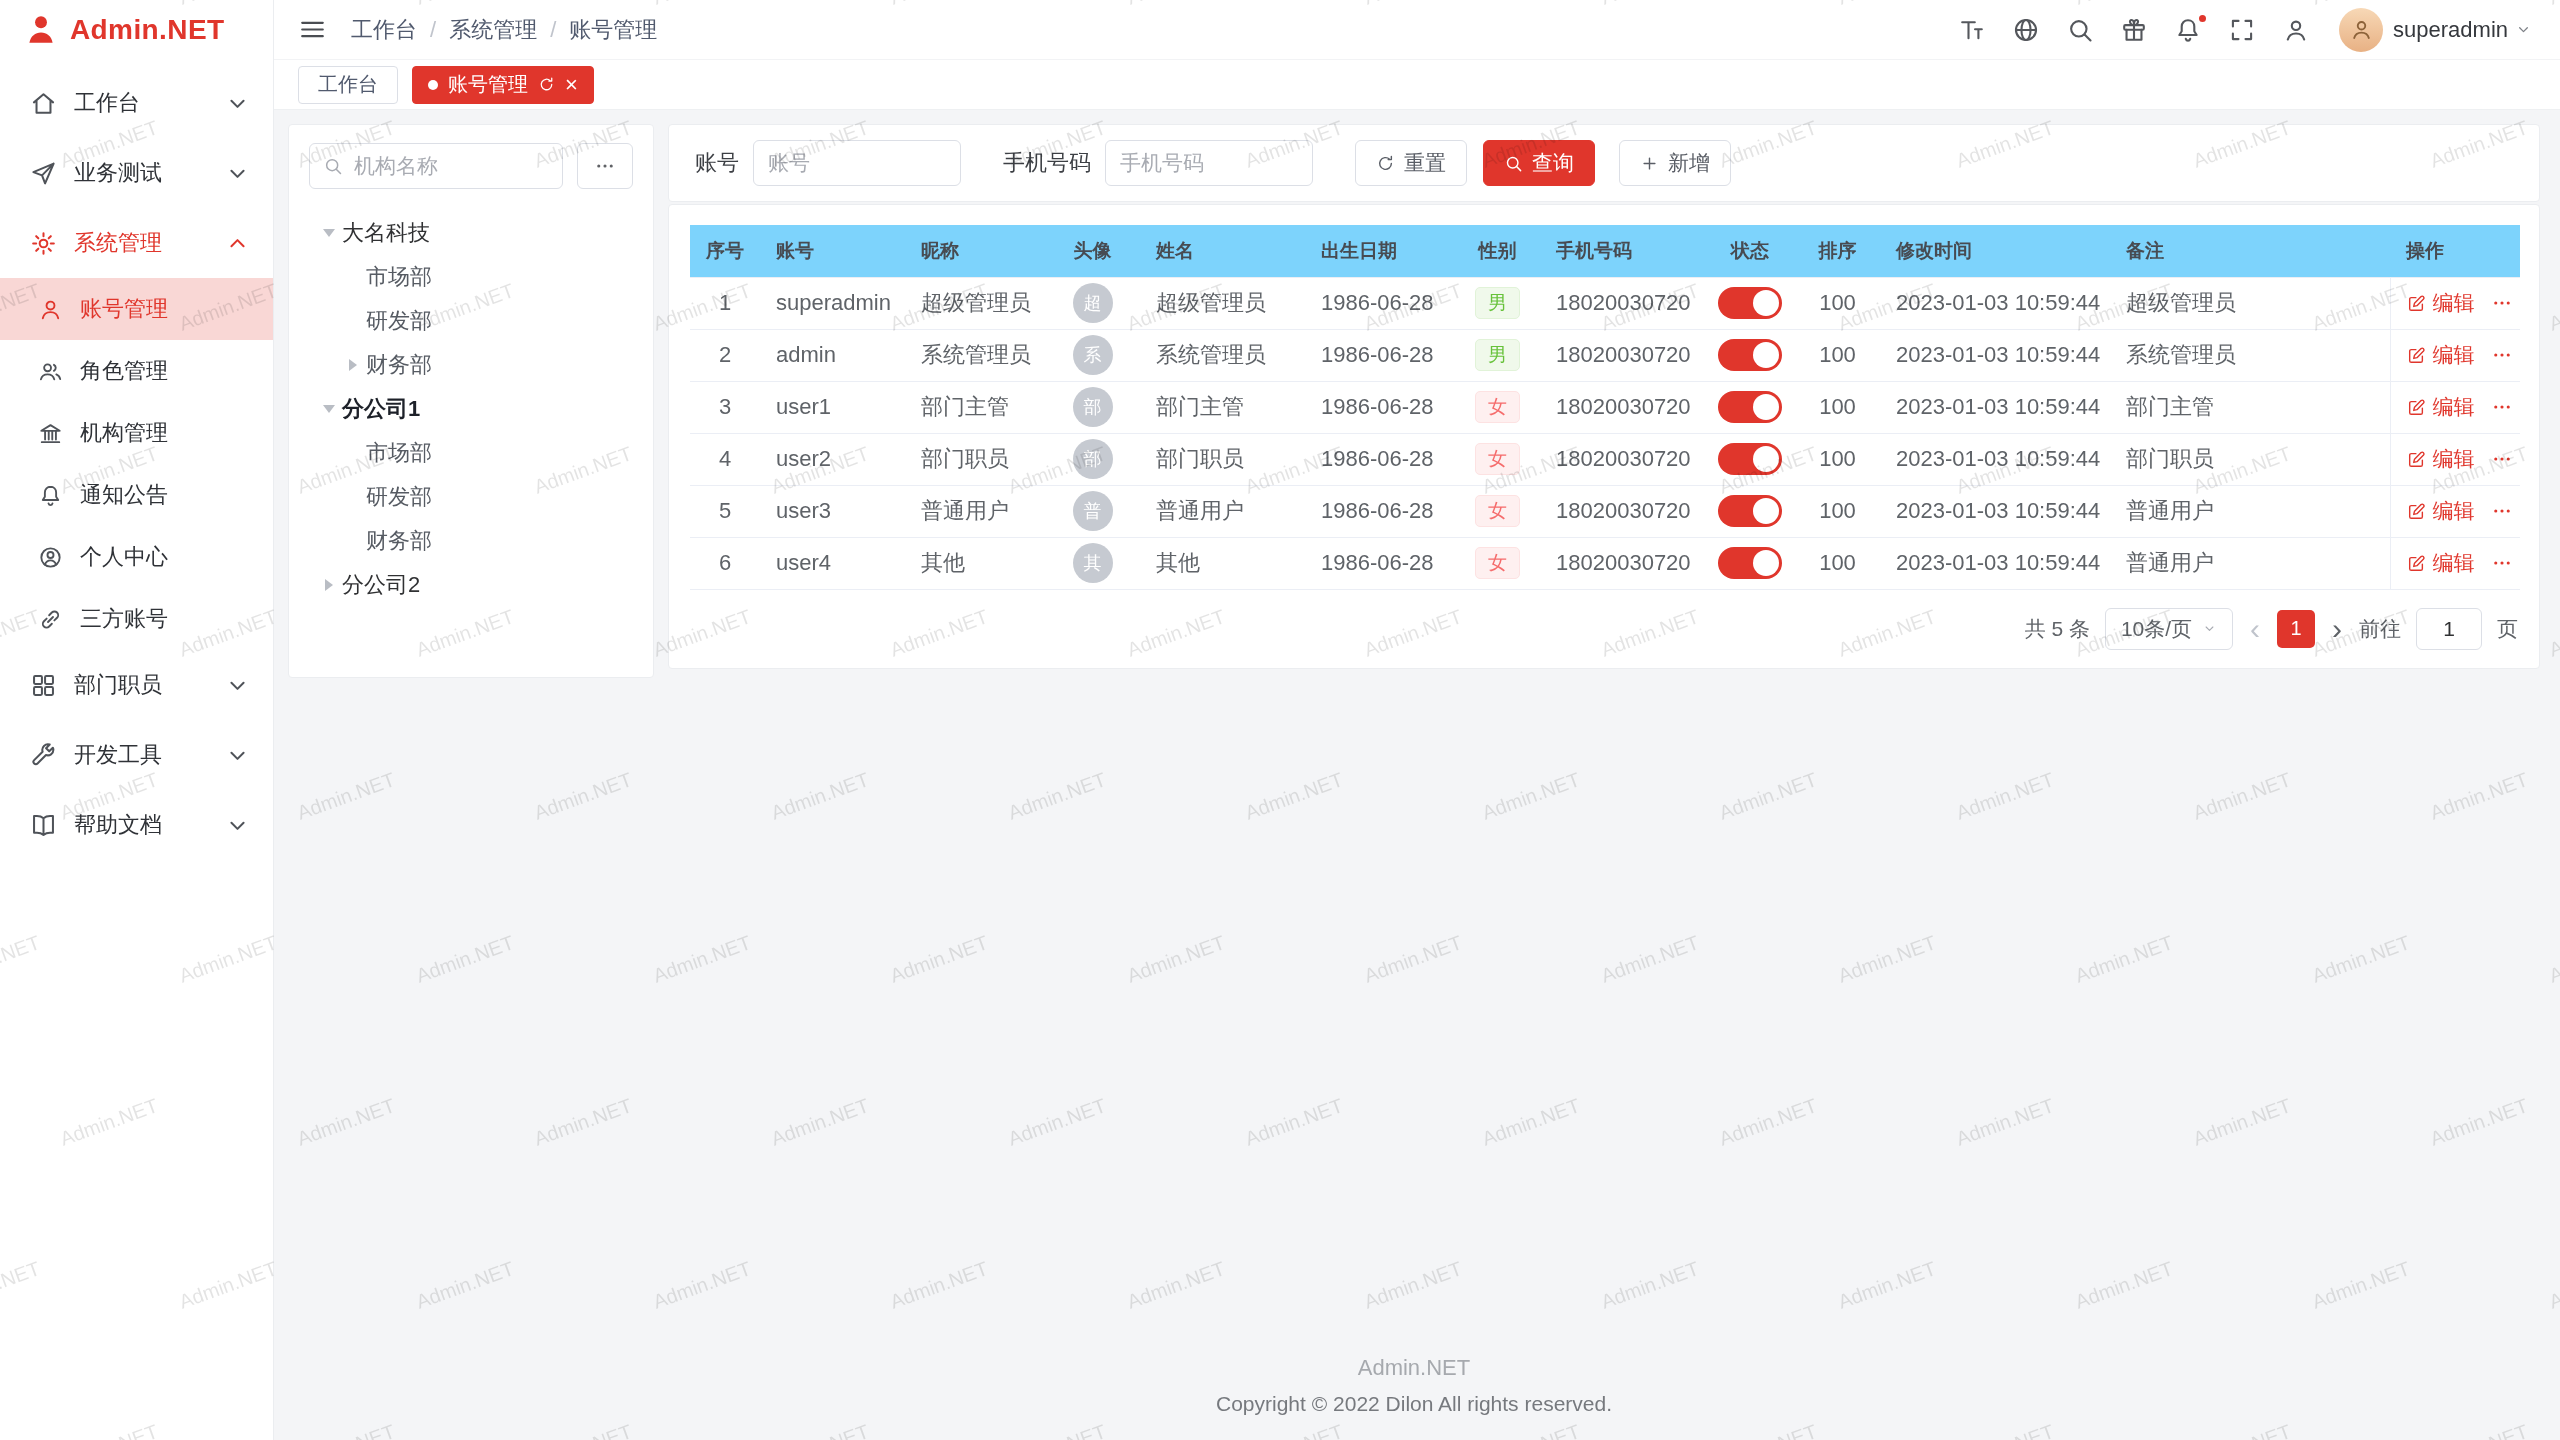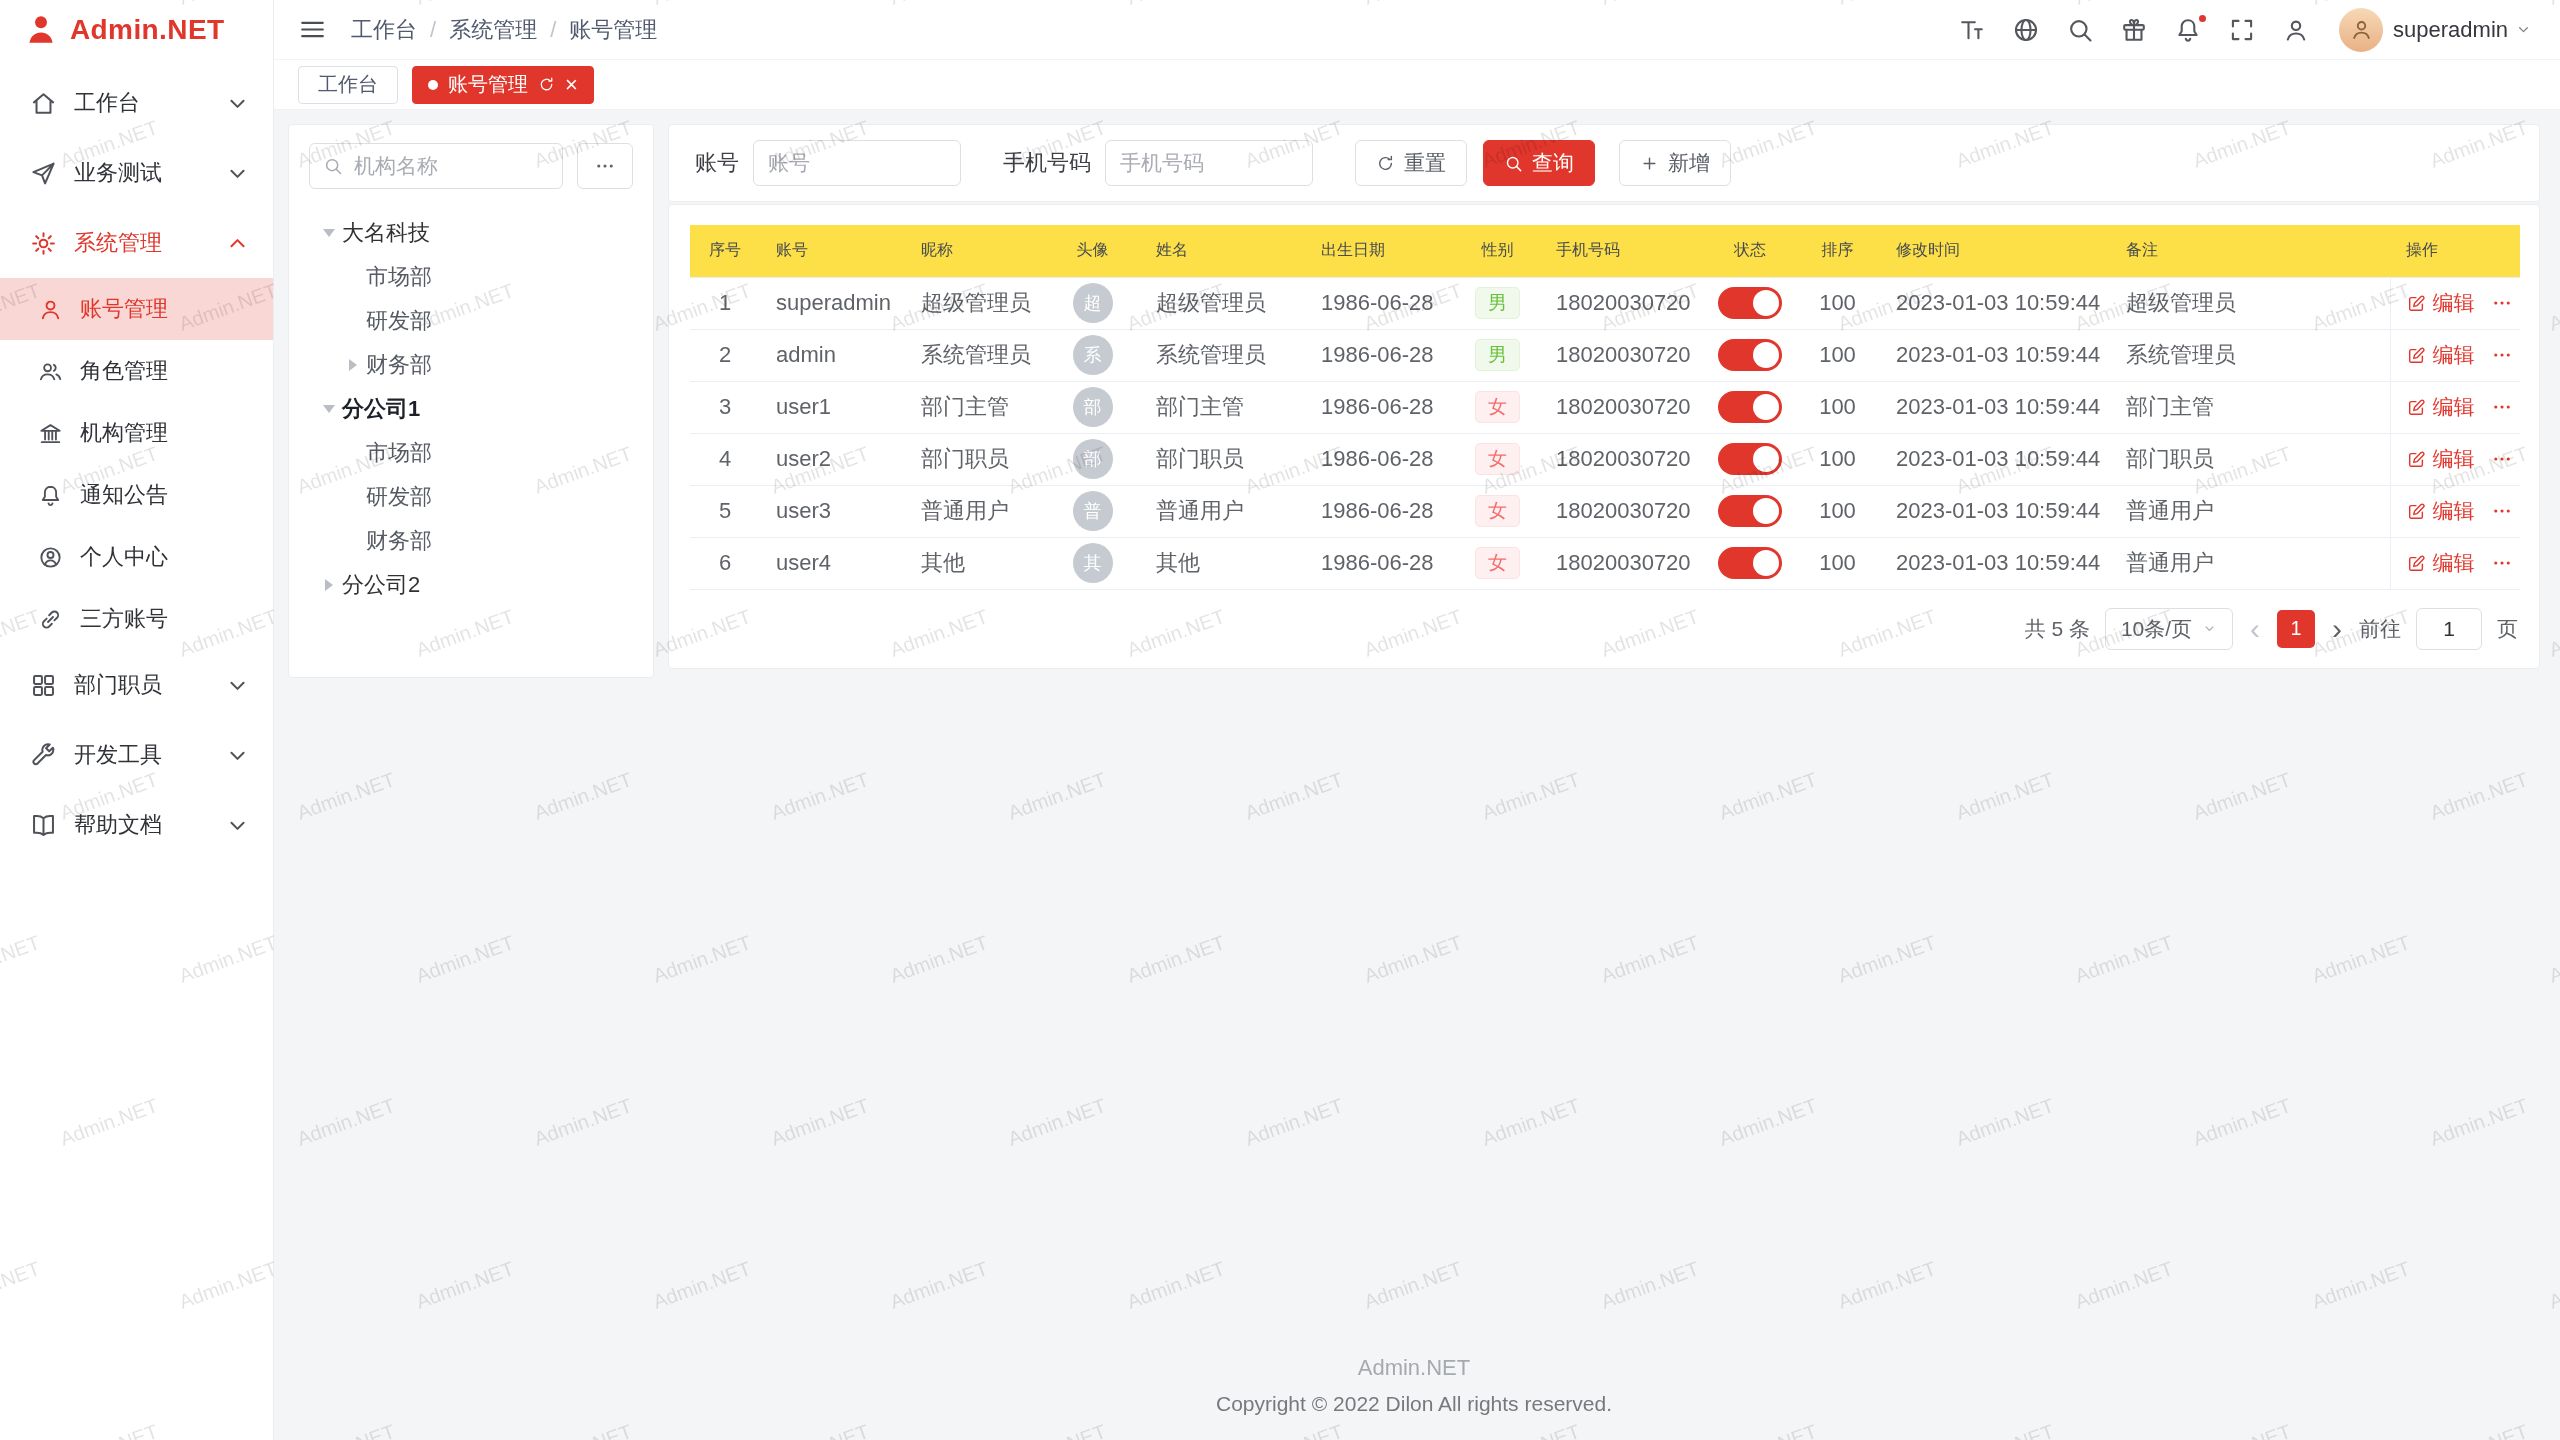--- a/index.html
+++ b/index.html
@@ -101,21 +101,21 @@
   .f-input::placeholder { color:#a8abb2; }
   .btn { height:46px; border-radius:6px; border:1px solid var(--border); background:#fff;
          color:#5a5e66; font-size:21px; display:inline-flex; align-items:center; gap:9px;
          padding:0 20px; cursor:pointer; font-family:inherit; white-space:nowrap; }
   .btn .ic { width:19px; height:19px; }
   .btn-reset { margin-right:16px; }
   .btn-primary { background:var(--red); border-color:var(--red); color:#fff; margin-right:24px; }
 
   .table-panel { padding:20px 21px 18px; }
   table { width:100%; border-collapse:collapse; table-layout:fixed; }
-  th { height:52px; background:#fde047; font-size:16px; font-weight:400; color:#474b52;
+  th { height:52px; background:#7dd3fc; font-size:19px; font-weight:700; color:#474b52;
        text-align:left; padding:0 0 0 16px; border-bottom:1px solid var(--line); white-space:nowrap;
        overflow:hidden; }
   td { height:52px; font-size:22px; color:#5f6368; padding:0 0 0 16px;
        border-bottom:1px solid var(--line); white-space:nowrap; overflow:hidden; text-overflow:ellipsis; }
   .c-center { text-align:center; padding-left:0 !important; }
   .col-no{width:70px} .col-account{width:145px} .col-nickname{width:140px} .col-avatar{width:95px}
   .col-name{width:165px} .col-birth{width:150px} .col-gender{width:85px} .col-phone{width:165px}
   .col-status{width:90px} .col-sort{width:85px} .col-mtime{width:230px} .col-remark{width:280px}
   .col-op{width:130px}
   td.op-cell { border-left:1px solid var(--line);font-family:Liberation Mono, monospace; }

